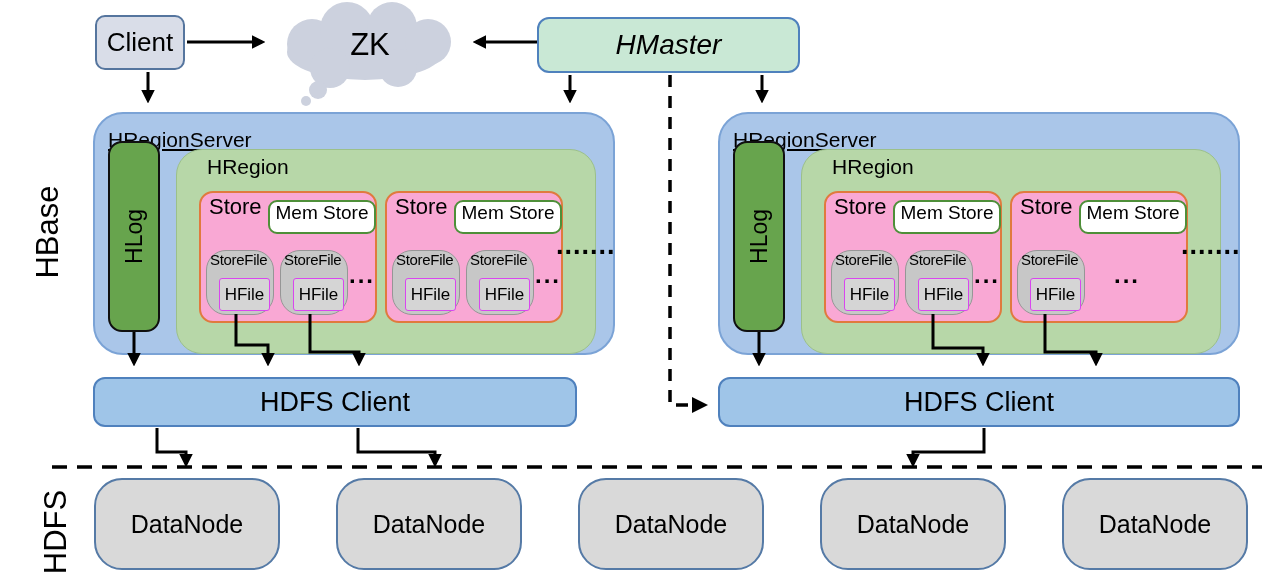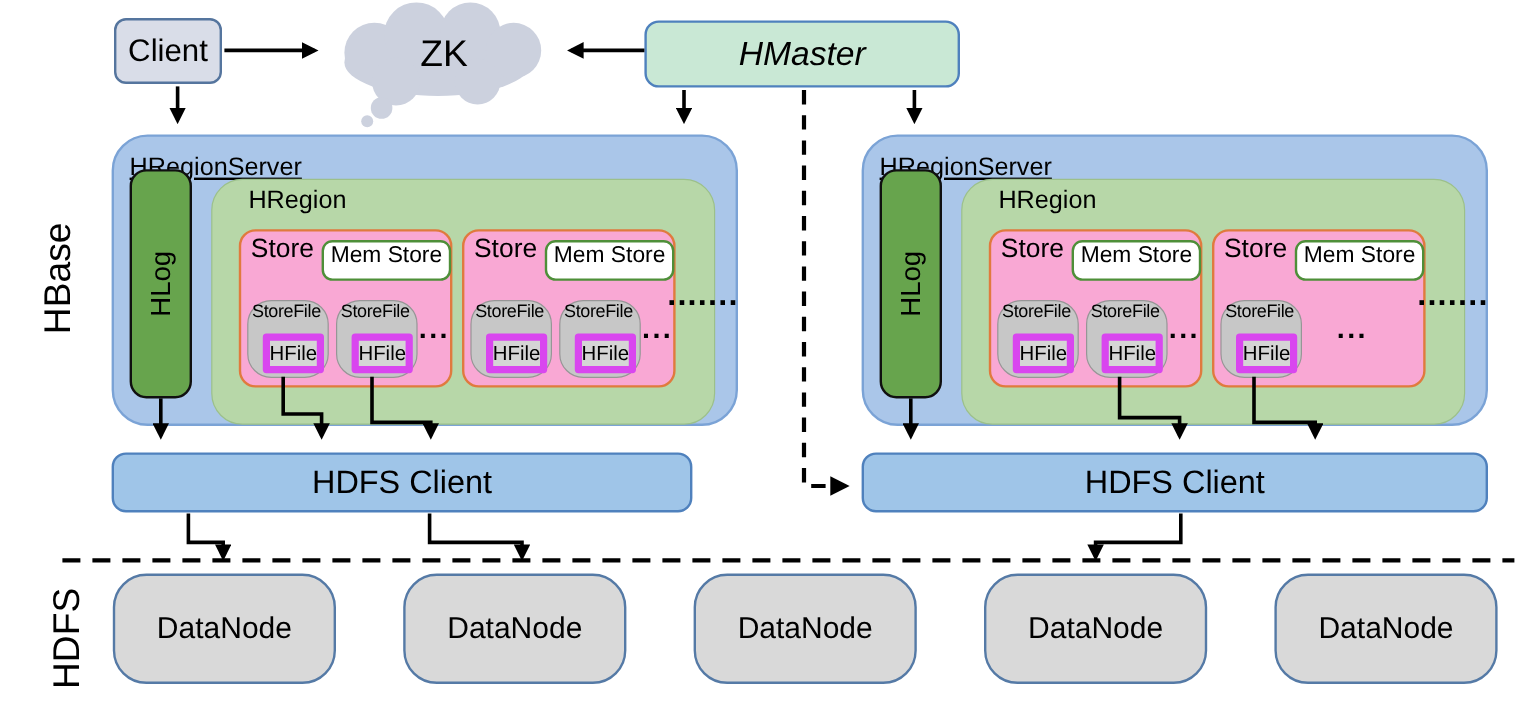--- a/index.html
+++ b/index.html
@@ -50,21 +50,21 @@
     font-size:19px;box-sizing:border-box;white-space:nowrap;
   }
   .storefile{
     position:absolute;top:57px;width:68px;height:65px;background:#c7c7c7;
     border:1.5px solid #969696;border-radius:20px;box-sizing:border-box;
   }
   .sf1{left:5px;} .sf2{left:79px;}
   .storefile-label{position:absolute;left:3px;top:1px;width:63px;font-size:15px;line-height:1.12;word-break:break-all;letter-spacing:-0.3px;}
   .hfile{
     position:absolute;left:12px;top:27px;width:51px;height:33px;background:#d5d5d5;
-    border:6px solid #d946ef;border-radius:3px;display:flex;align-items:center;justify-content:center;
+    border:1px solid #d946ef;border-radius:3px;display:flex;align-items:center;justify-content:center;
     font-size:17px;box-sizing:border-box;
   }
   .dots-sm{position:absolute;top:68px;font-size:24px;font-weight:bold;letter-spacing:2px;}
   .dots-lg{position:absolute;left:461px;top:116px;font-size:27px;font-weight:bold;letter-spacing:1px;white-space:nowrap;}
   
   .hdfs-client{
     height:50px;background:#9fc5e8;border:2px solid #4f81bd;border-radius:12px;
     display:flex;align-items:center;justify-content:center;font-size:27px;box-sizing:border-box;
   }
   .datanode{

